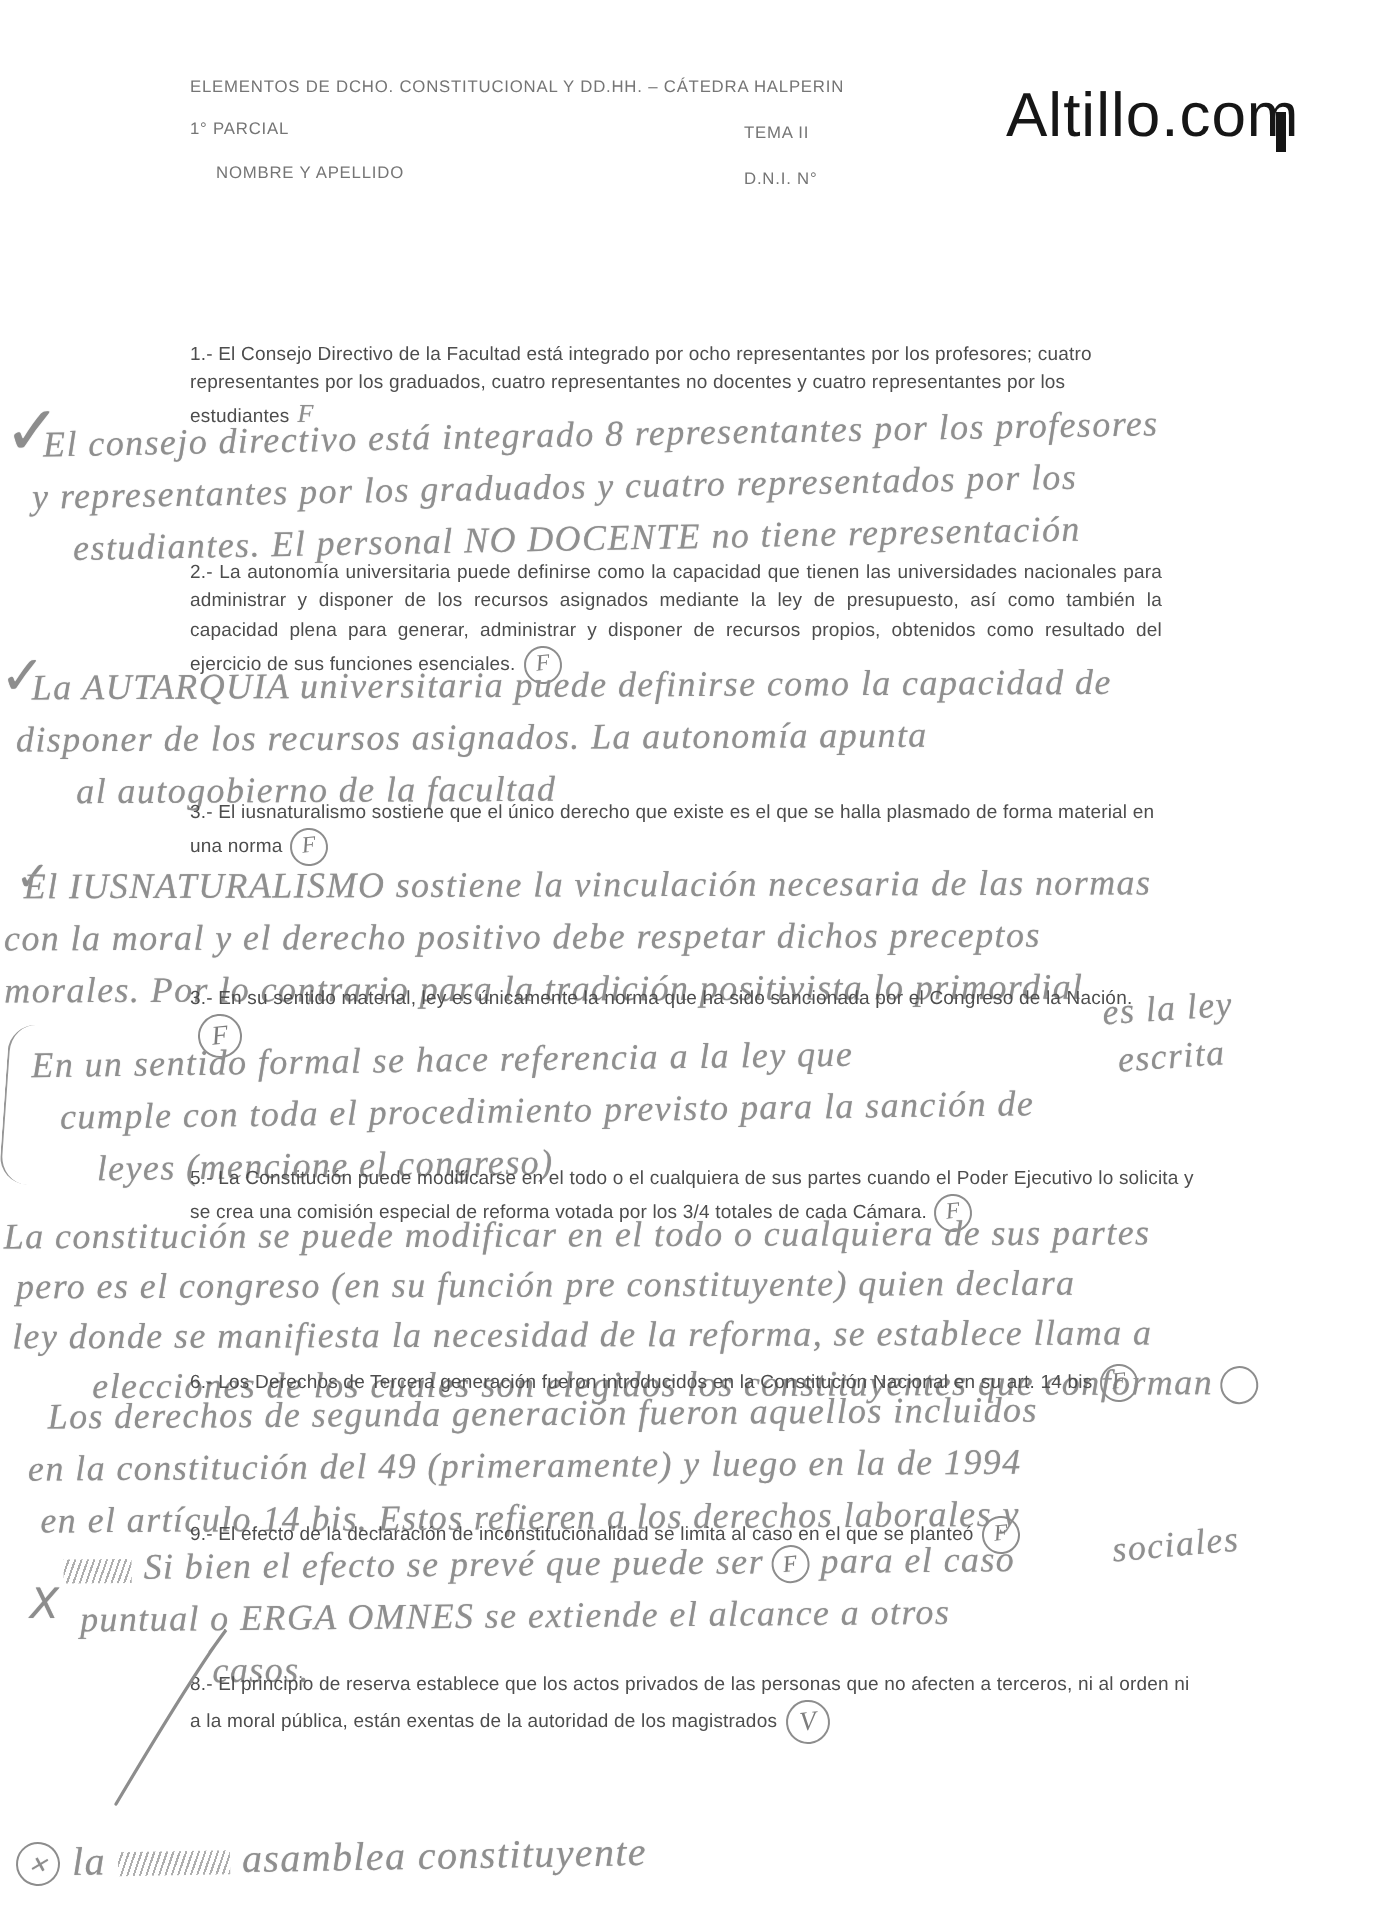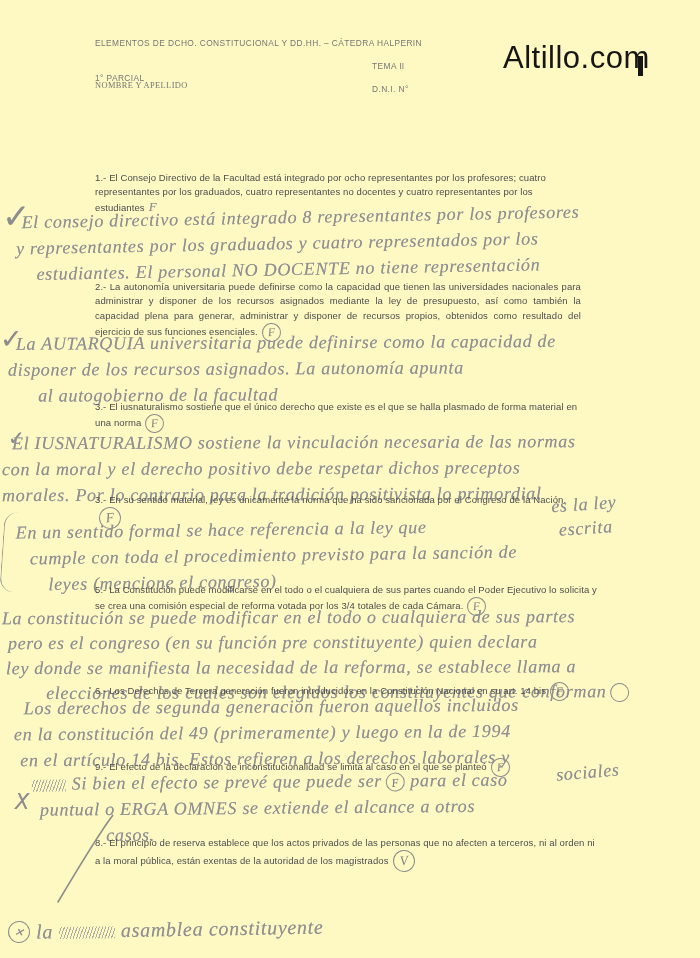--- a/index.html
+++ b/index.html
@@ -1,18 +1,18 @@
 <!DOCTYPE html>
 <html><head>
 <meta charset="utf-8">
 <style>
   html,body{margin:0;padding:0;background:#e8e8e8;}
   .page{
     position:relative;width:700px;height:958px;margin:0 auto;
-    background:#fef9c3;overflow:hidden;
+    background:#ffffff;overflow:hidden;
     font-family:"Liberation Sans",sans-serif;
   }
   
   .printed{
     position:absolute;font-family:"Liberation Sans",sans-serif;
     font-size:9.5px;line-height:14.4px;color:#4d4d4d;letter-spacing:.1px;
   }
   .faint{color:#757575;font-size:8.4px;letter-spacing:.4px;}
   .instructions{
     position:absolute;left:95px;top:125px;width:488px;
@@ -59,23 +59,23 @@
     transform:rotate(8deg);
   }
   .svg-check{position:absolute;left:50px;top:810px;}
 </style>
 </head>
 <body>
 
 <div class="page">
 
   <div class="printed faint" style="left:95px;top:36px;">ELEMENTOS DE DCHO. CONSTITUCIONAL Y DD.HH. – CÁTEDRA HALPERIN</div>
-  <div class="printed faint" style="left:95px;top:57px;margin-top:14px;">1° PARCIAL</div>
+  <div class="printed faint" style="left:95px;top:57px;">1° PARCIAL</div>
   <div class="printed faint" style="left:372px;top:59px;">TEMA II</div>
-  <div class="printed faint" style="left:95px;top:79px;font-family:Liberation Serif, serif;">NOMBRE Y APELLIDO</div>
+  <div class="printed faint" style="left:108px;top:79px;">NOMBRE Y APELLIDO</div>
   <div class="printed faint" style="left:372px;top:82px;">D.N.I. N°</div>
   <div class="watermark">Altillo.com</div>
   <div class="ink-blot"></div>
 
 
   <div class="printed" style="left:95px;top:171px;width:486px;"><span>1.- El Consejo Directivo de la Facultad está integrado por ocho representantes por los profesores; cuatro representantes por los graduados, cuatro representantes no docentes  y cuatro representantes por los estudiantes</span><span class="hand verdict-plain">F</span></div>
   <div class="check hand" style="left:2px;top:196px;font-size:34px;">✓</div>
   <div class="answer hand" style="left:16px;top:203px;width:666px;transform:rotate(-1.1deg);">
     <div style="margin-left:6px;">El consejo directivo está integrado 8 representantes por los profesores</div>
     <div>y representantes por los graduados y cuatro representados por los</div>

